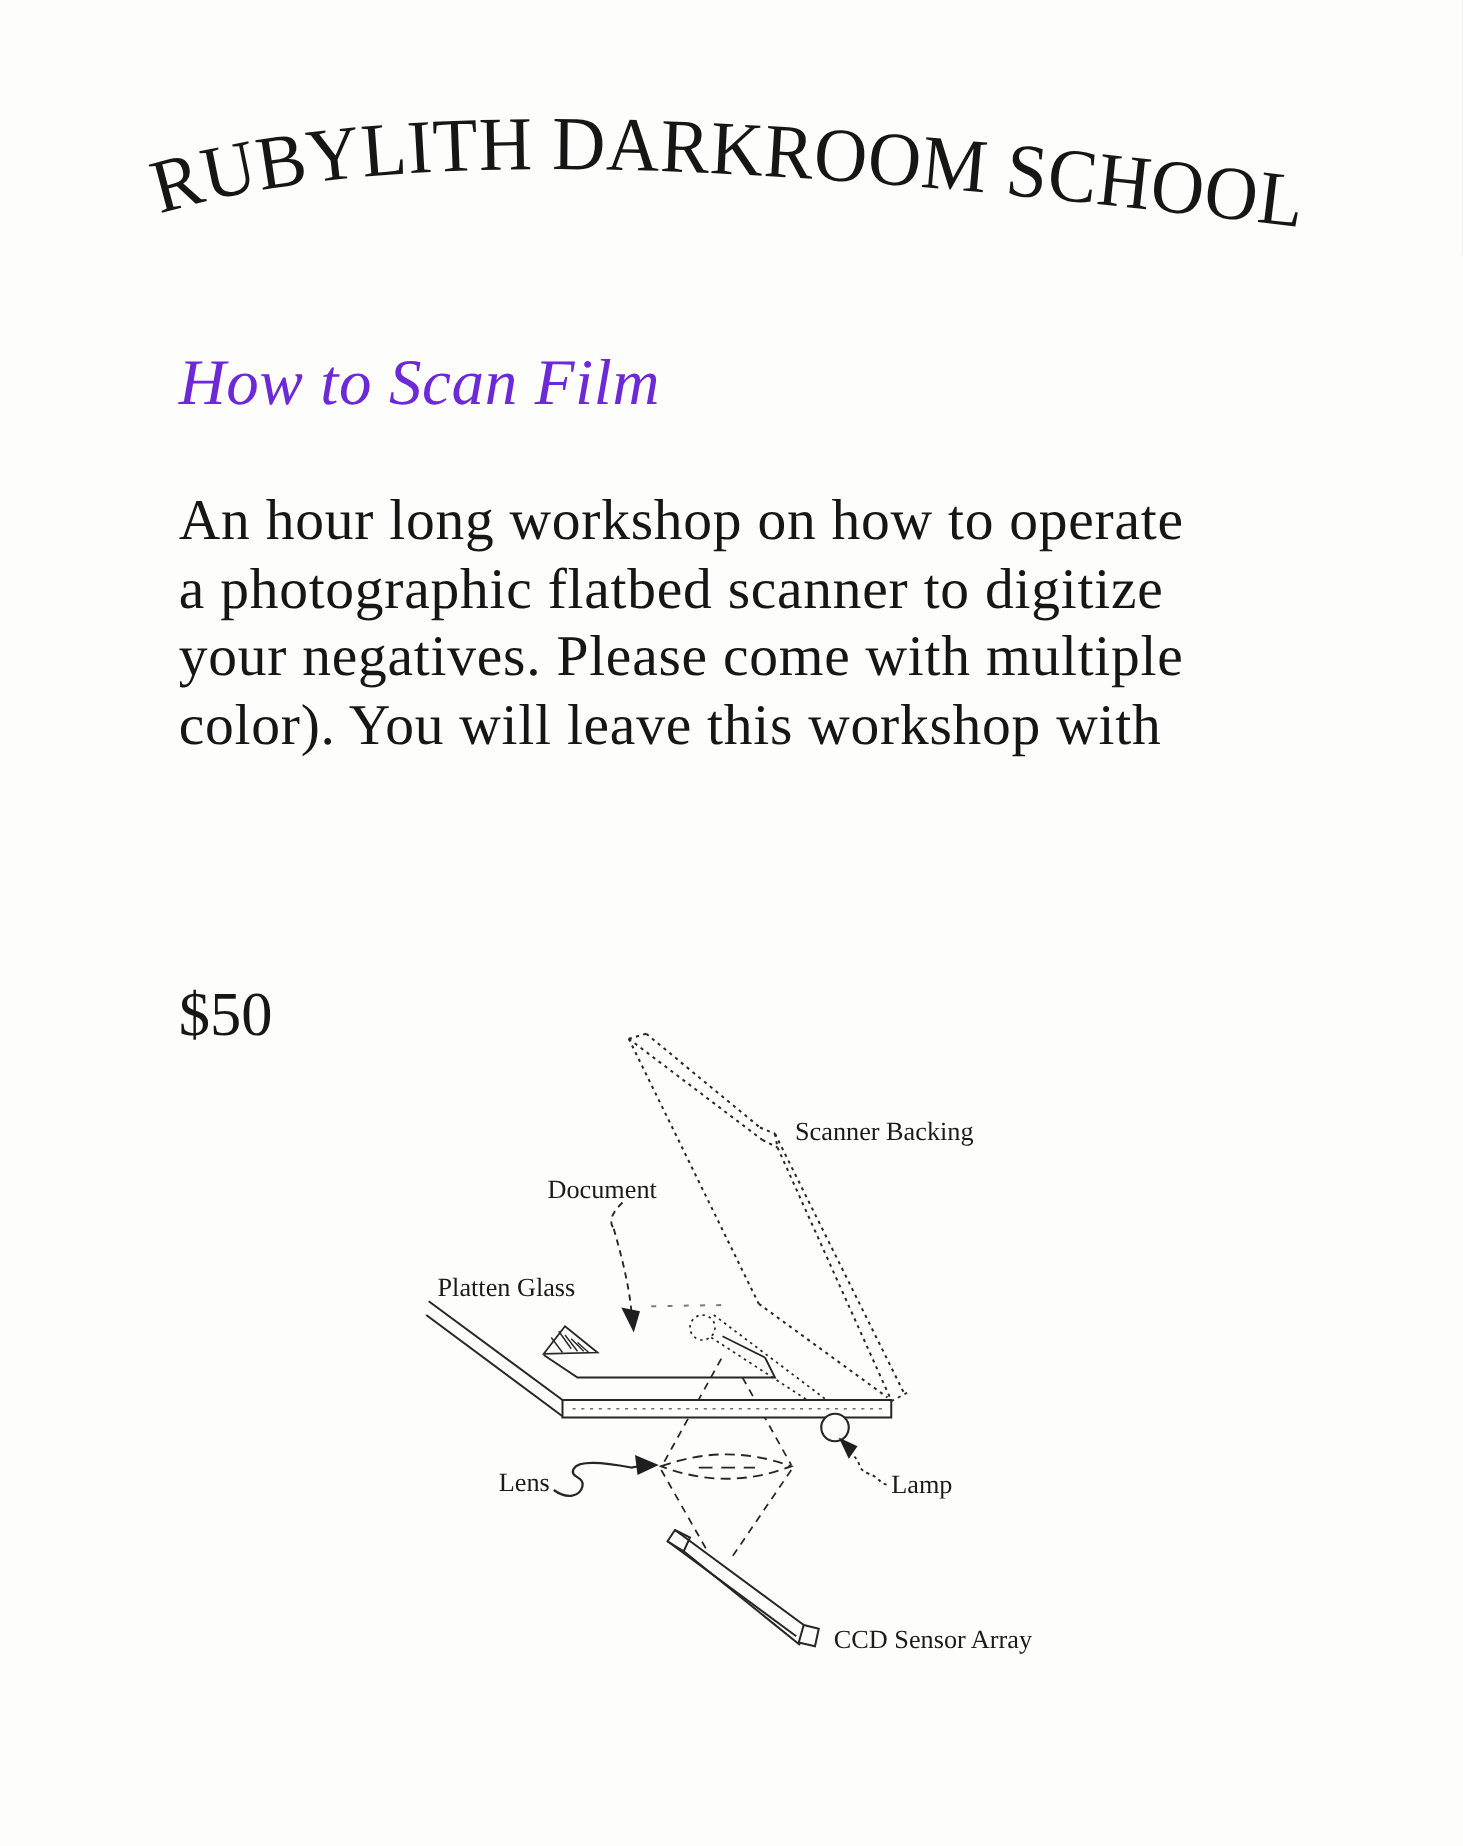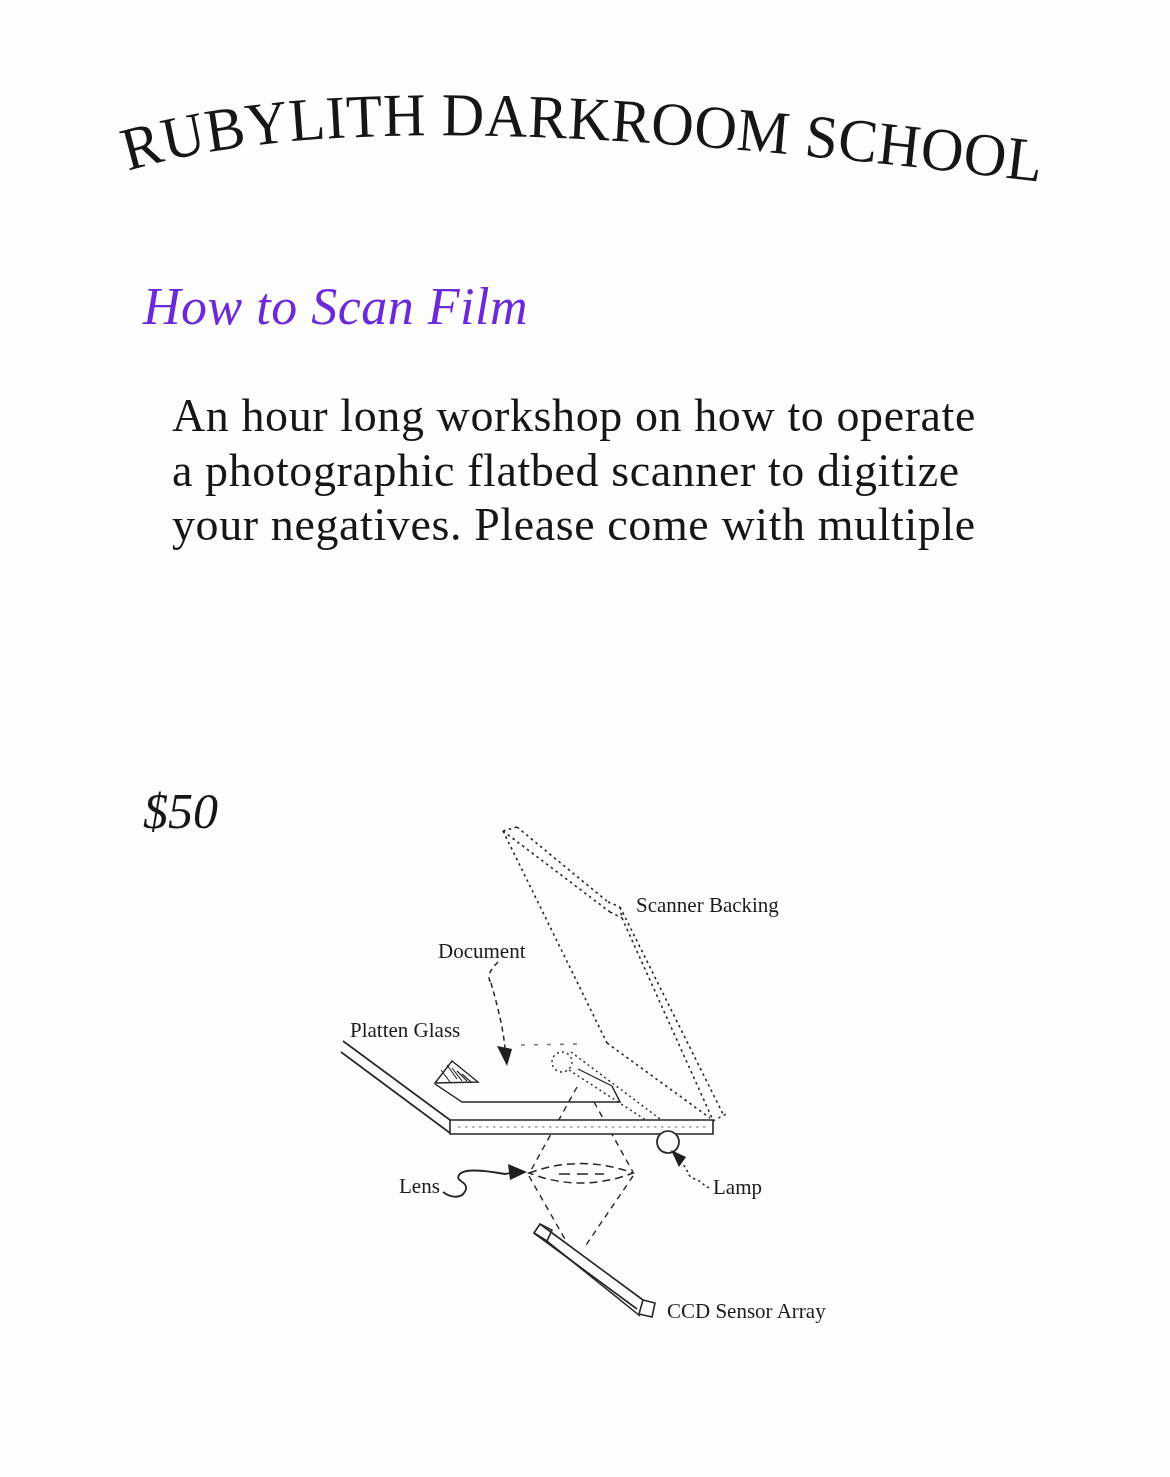--- a/index.html
+++ b/index.html
@@ -29,26 +29,25 @@
     letter-spacing:0.5px;
     white-space:nowrap;
     color:#6d28d9;
   }
   .body-par {
     position:absolute; left:143px; top:389px;
     font-size:46px; line-height:54.6px;
     letter-spacing:0.6px;
     color:#161616;
   }
-  .body-par .line { white-space:nowrap;margin-left:29px; }
+  .body-par .line { white-space:nowrap; }
   .price {
     position:absolute; left:143px; top:782px;
     font-size:50px;
     color:#161616;
-    font-style:italic;
   }
   .diagram-svg {
     position:absolute; left:330px; top:815px;
     width:510px; height:520px;
     overflow:visible;
   }
   .diagram-svg text {
     font-family:"Liberation Serif","DejaVu Serif",serif;
     font-size:21px;
     fill:#1b1b1b;
@@ -70,20 +69,21 @@
       <textPath href="#title-arc" xlink:href="#title-arc" textLength="918" lengthAdjust="spacingAndGlyphs">RUBYLITH DARKROOM SCHOOL</textPath>
     </text>
   </svg>
 
   <div class="heading">How to Scan Film</div>
 
   <div class="body-par">
     <div class="line">An hour long workshop on how to operate</div>
     <div class="line">a photographic flatbed scanner to digitize</div>
     <div class="line">your negatives. Please come with multiple</div>
+    <div class="line">color). You will leave this workshop with</div>
   </div>
 
   <div class="price">$50</div>
 
   <svg class="diagram-svg" viewBox="330 815 510 520">
 
     <g>
       <path class="ink-line" stroke-width="1.4" stroke-dasharray="6 5" d="M577,1087 L530,1172"></path>
       <path class="ink-line" stroke-width="1.4" stroke-dasharray="6 5" d="M594,1102 L633,1172"></path>
       <path class="ink-line" stroke-width="1.4" stroke-dasharray="6 5" d="M529,1176 L566,1241"></path>

